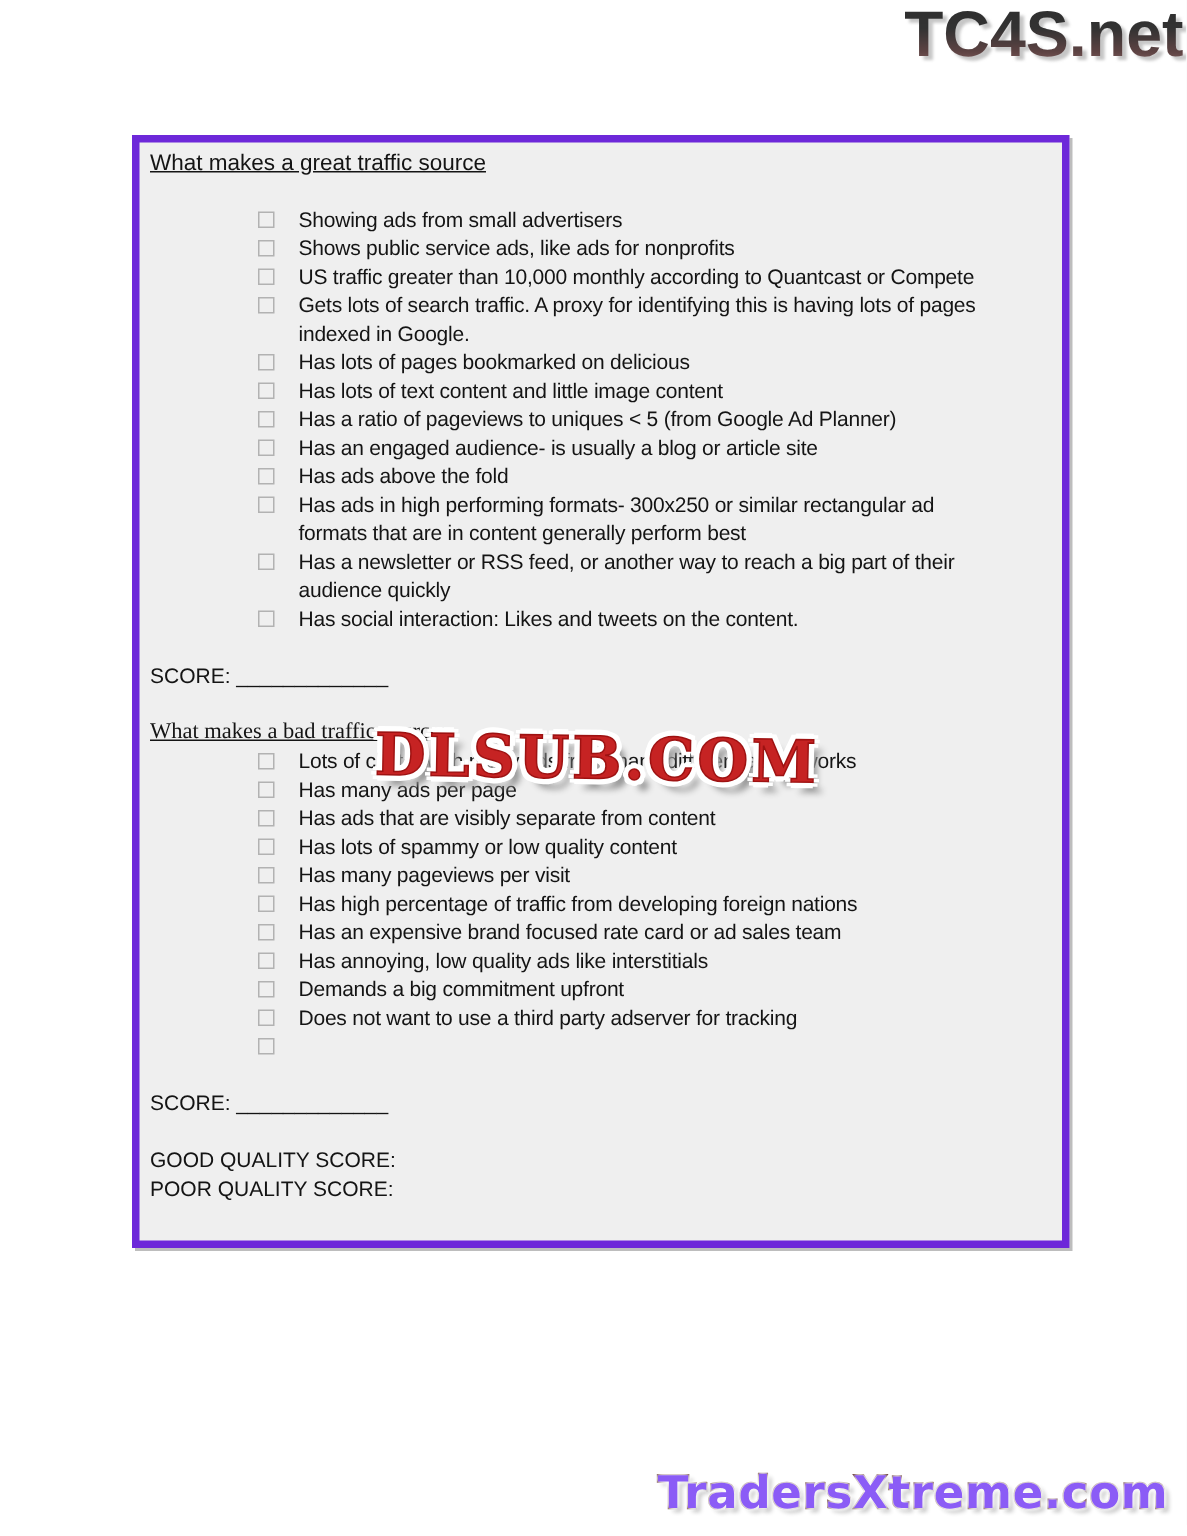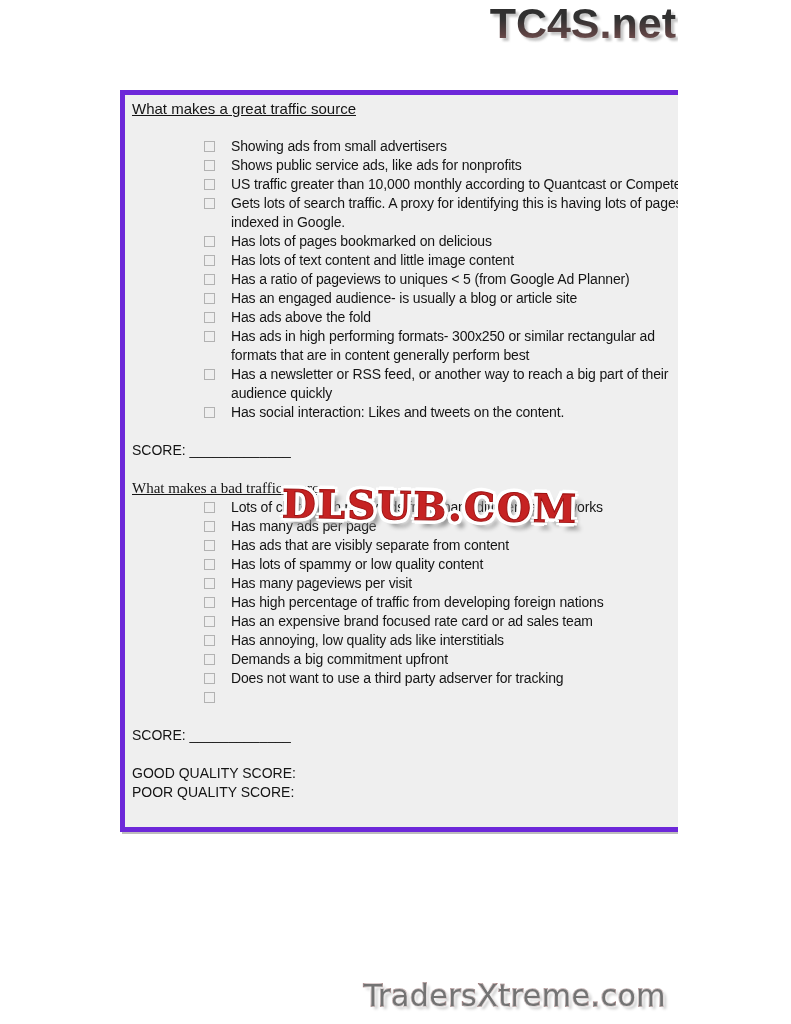--- a/index.html
+++ b/index.html
@@ -1,18 +1,18 @@
 <!DOCTYPE html>
 <html><head>
 <meta charset="utf-8">
 <style>
   html,body{margin:0;padding:0;background:#ffffff;}
   .page{
-    position:relative;width:646px;height:1024px;background:#ffffff;overflow:hidden;
-    font-family:"Liberation Sans",sans-serif;color:#141414;margin-left:32px;
+    position:relative;width:791px;height:1024px;background:#ffffff;overflow:hidden;
+    font-family:"Liberation Sans",sans-serif;color:#141414;
   }
 
   
   .logo{position:absolute;top:-3px;right:2px;width:230px;height:56px;
         font-family:"Liberation Sans",sans-serif;font-weight:bold;font-size:43px;}
   .logo span{position:absolute;top:0;right:0;white-space:nowrap;line-height:52px;}
   .logo-shadow{color:#c6c6c6;transform:translate(3px,3px);filter:blur(1px);}
   .logo-front{
     background:linear-gradient(180deg,#2d2d2d 0%,#323232 42%,#5d4343 72%,#8a6262 92%,#997070 100%);
     -webkit-background-clip:text;background-clip:text;color:transparent;
@@ -43,22 +43,22 @@
     transform:rotate(1deg);white-space:nowrap;
     text-shadow:
       -3px -3px 0 #fff, 3px -3px 0 #fff, -3px 3px 0 #fff, 3px 3px 0 #fff,
       -4px 0 0 #fff, 4px 0 0 #fff, 0 -4px 0 #fff, 0 4px 0 #fff,
       6px 7px 4px #969696;
   }
 
   
   .wm-bottom{
     position:absolute;top:978px;right:12px;
-    font-family:"DejaVu Sans",sans-serif;font-weight:normal;font-size:30px;line-height:36px;
-    letter-spacing:0.5px;color:#737373;-webkit-text-stroke:1.5px #4e1616;paint-order:stroke fill;
+    font-family:"DejaVu Sans",sans-serif;font-weight:bold;font-size:30px;line-height:36px;
+    letter-spacing:0.5px;color:#8b5cf6;-webkit-text-stroke:1.5px #4e1616;paint-order:stroke fill;
     white-space:nowrap;
     text-shadow:0 0 3px #ffffff,0 0 3px #ffffff,0 0 5px #ffffff,3px 3px 3px #c2c2c2;
   }
 </style>
 </head>
 <body>
 
 <div class="page">
 
   <div class="logo">

